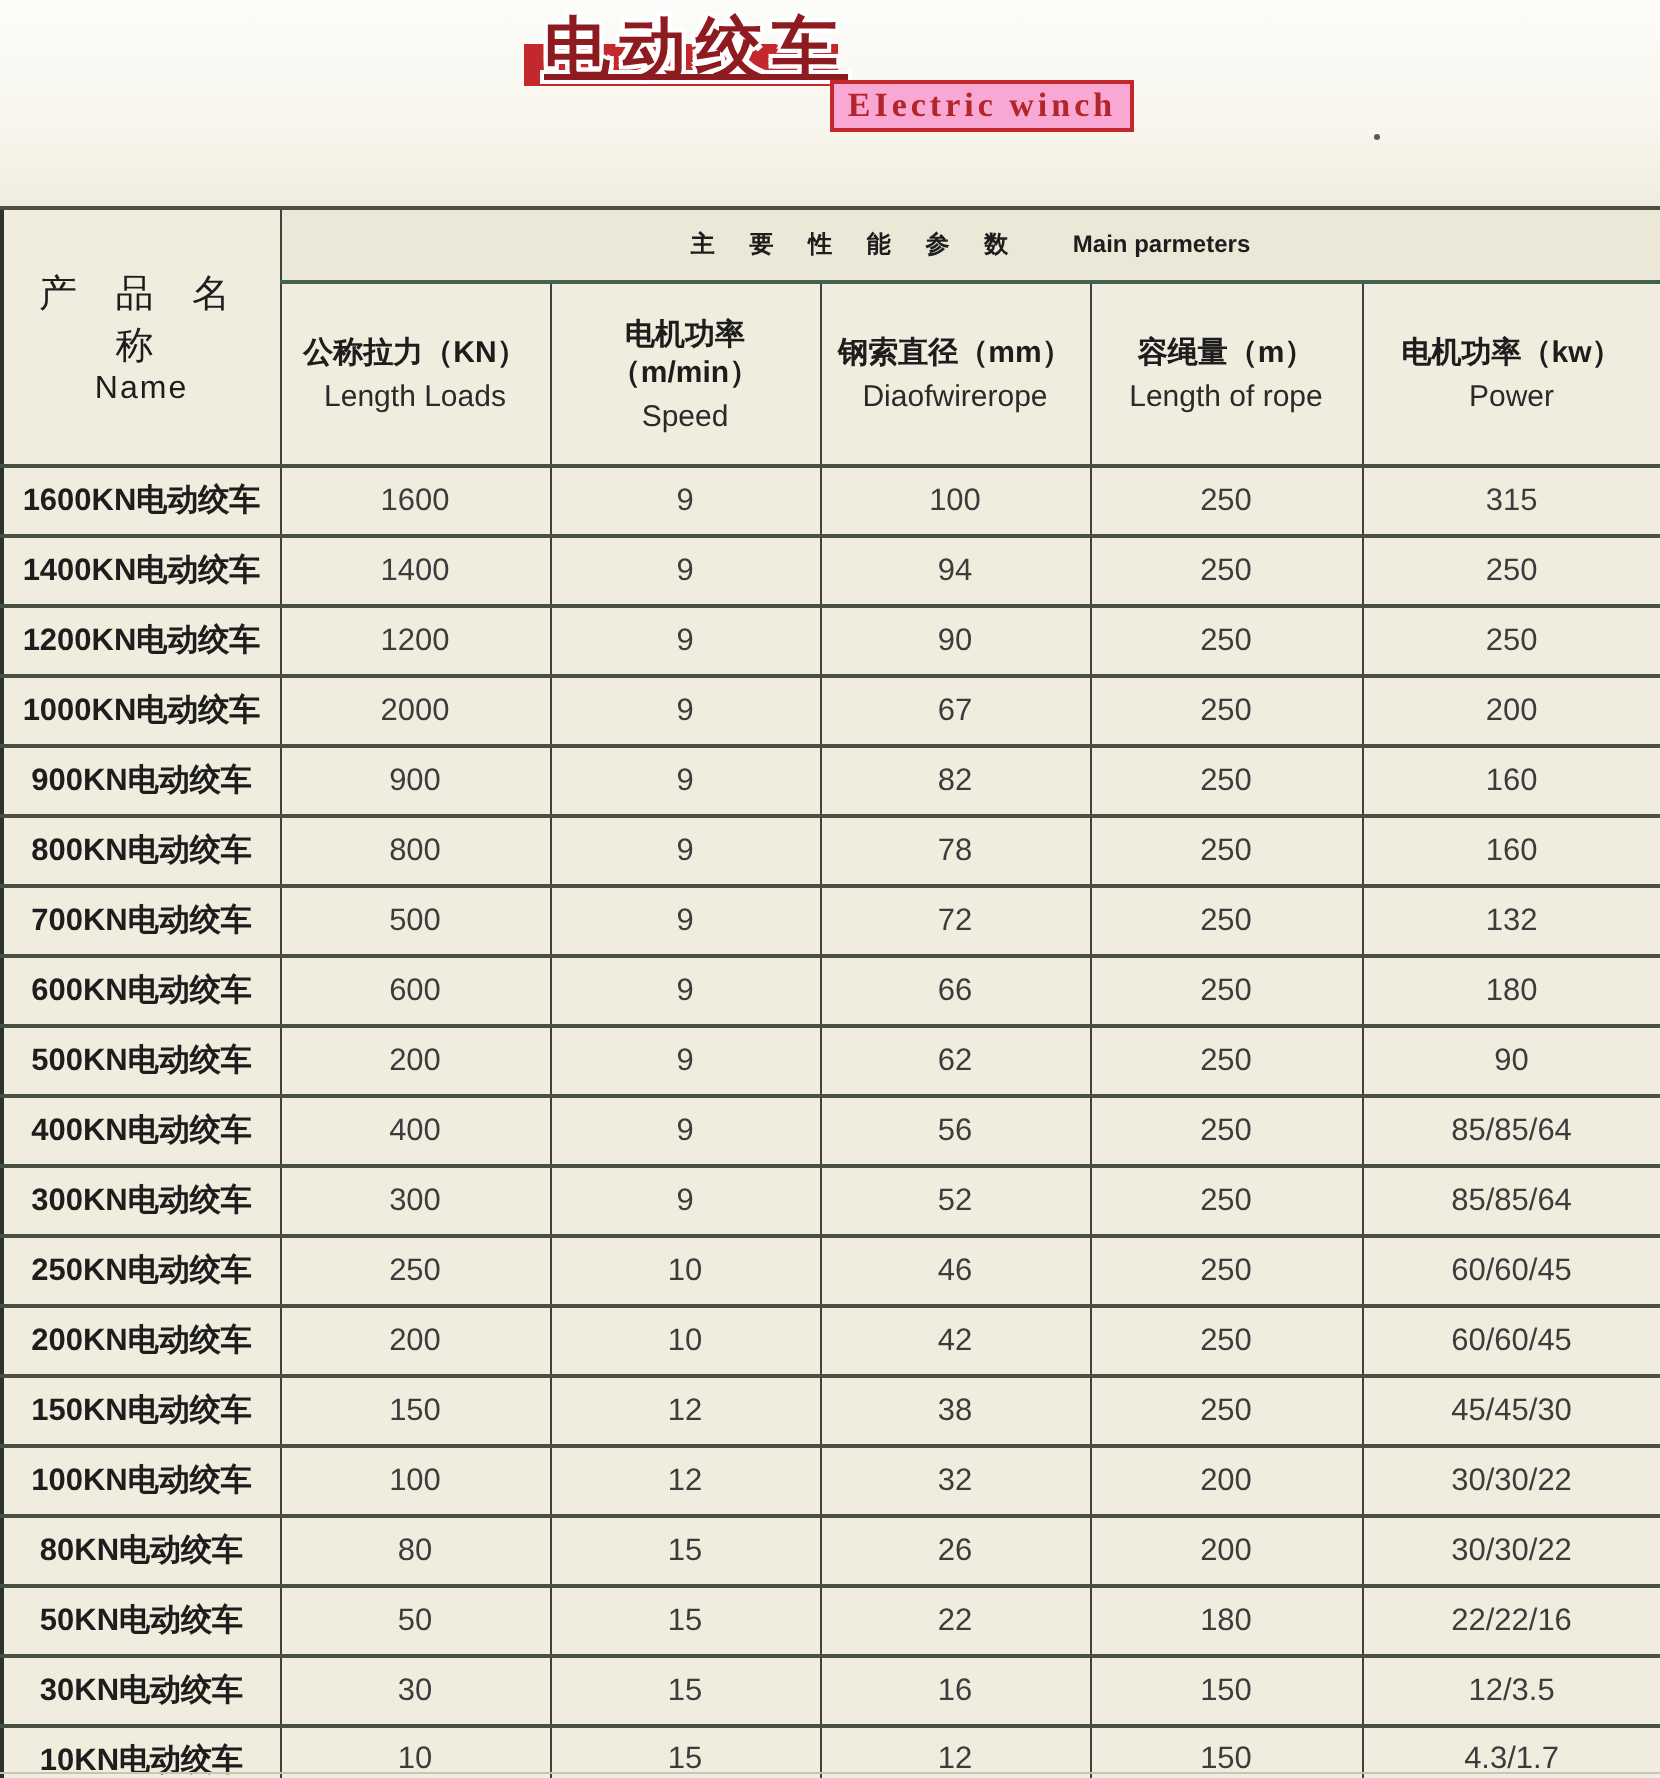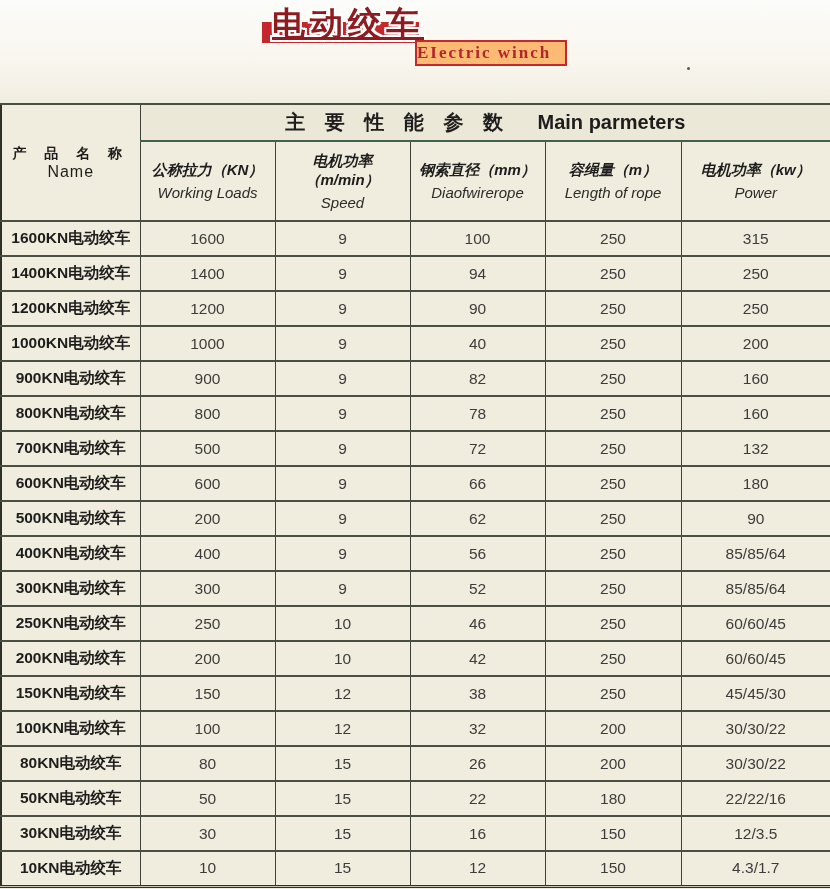--- a/index.html
+++ b/index.html
@@ -23,23 +23,23 @@
   .logo-cn{
     position:absolute;left:272px;top:2px;
     font-size:33px;font-weight:bold;letter-spacing:5px;color:var(--dark-red);
     text-shadow:-2px 0 0 #fff,2px 0 0 #fff,0 -2px 0 #fff,0 2px 0 #fff,
                 -2px -2px 0 #fff,2px 2px 0 #fff,-2px 2px 0 #fff,2px -2px 0 #fff;
     white-space:nowrap;
     text-decoration:underline;
   }
   .logo-en{
     position:absolute;left:415px;top:40px;width:148px;height:22px;
-    background:#fdba74;border:2px solid var(--accent);
+    background:#f9a8d4;border:2px solid var(--accent);
     color:#b2252a;font-family:"Liberation Serif",serif;font-weight:bold;
-    font-size:17px;line-height:22px;text-align:left;letter-spacing:2px;
+    font-size:17px;line-height:22px;text-align:center;letter-spacing:2px;
     white-space:nowrap;
   }
   
   .speck{position:absolute;background:#5a5a52;border-radius:50%;}
   .speck.s1{left:687px;top:67px;width:3px;height:3px;}
   .speck.s2{left:691px;top:111px;width:2px;height:2px;}
   
   table.spec{
     position:absolute;left:0;top:103px;width:830px;
     border-collapse:collapse;table-layout:fixed;
@@ -50,29 +50,29 @@
   col.c0{width:139px;} col.c1{width:135px;} col.c2{width:135px;}
   col.c3{width:135px;} col.c4{width:136px;} col.c5{width:150px;}
   th,td{
     border-left:1px solid #3d423a;border-right:1px solid #3d423a;
     border-top:2px solid var(--line-mid);border-bottom:2px solid var(--line-mid);
     padding:0;text-align:center;vertical-align:middle;
   }
   tr.band-row{height:37px;}
   th.main-head{
     background:var(--band);color:var(--ink);
-    font-size:20px;font-weight:bold;
+    font-size:12px;font-weight:bold;
     border-bottom:2px solid #44604f;
   }
   th.main-head .cn{letter-spacing:7px;margin-right:22px;}
   th.main-head .en{letter-spacing:0;}
   th.name-head{background:var(--cream);color:var(--ink);}
-  th.name-head .cn{font-size:14px;font-weight:bold;letter-spacing:7px;}
+  th.name-head .cn{font-size:19px;font-weight:normal;letter-spacing:7px;}
   th.name-head .en{font-size:16px;font-weight:normal;margin-top:0;letter-spacing:1px;}
-  tr.sub-row{height:80px;font-style:italic;}
+  tr.sub-row{height:92px;}
   th.sub{background:var(--cream);color:var(--ink);}
   th.sub .cn{font-size:15px;font-weight:bold;}
   th.sub .en{font-size:15px;font-weight:normal;margin-top:4px;color:#2a2a2a;}
   tbody tr{height:35px;}
   tbody th.rname{
     background:var(--cream);font-size:15.5px;font-weight:bold;color:var(--ink);
   }
   tbody td{font-size:15.5px;color:var(--num);background:var(--cream);}
   .bottom-line{position:absolute;left:0;top:886px;width:830px;height:1px;background:#c9c5b4;}
 </style>
@@ -103,21 +103,21 @@
       </th>
       <th class="main-head" colspan="5">
         <span class="cn">主 要 性 能 参 数</span>
         <span class="en">Main parmeters</span>
       </th>
     </tr>
     <tr class="sub-row">
 
         <th class="sub">
           <div class="cn">公称拉力（KN）</div>
-          <div class="en">Working Loads</div>
+          <div class="en">Length Loads</div>
         </th>
 
         <th class="sub">
           <div class="cn">电机功率（m/min）</div>
           <div class="en">Speed</div>
         </th>
 
         <th class="sub">
           <div class="cn">钢索直径（mm）</div>
           <div class="en">Diaofwirerope</div>
@@ -158,23 +158,23 @@
         <th class="rname">1200KN电动绞车</th>
         <td>1200</td>
         <td>9</td>
         <td>90</td>
         <td>250</td>
         <td>250</td>
       </tr>
 
       <tr>
         <th class="rname">1000KN电动绞车</th>
-        <td>1000</td>
-        <td>9</td>
-        <td>40</td>
+        <td>2000</td>
+        <td>9</td>
+        <td>67</td>
         <td>250</td>
         <td>200</td>
       </tr>
 
       <tr>
         <th class="rname">900KN电动绞车</th>
         <td>900</td>
         <td>9</td>
         <td>82</td>
         <td>250</td>

